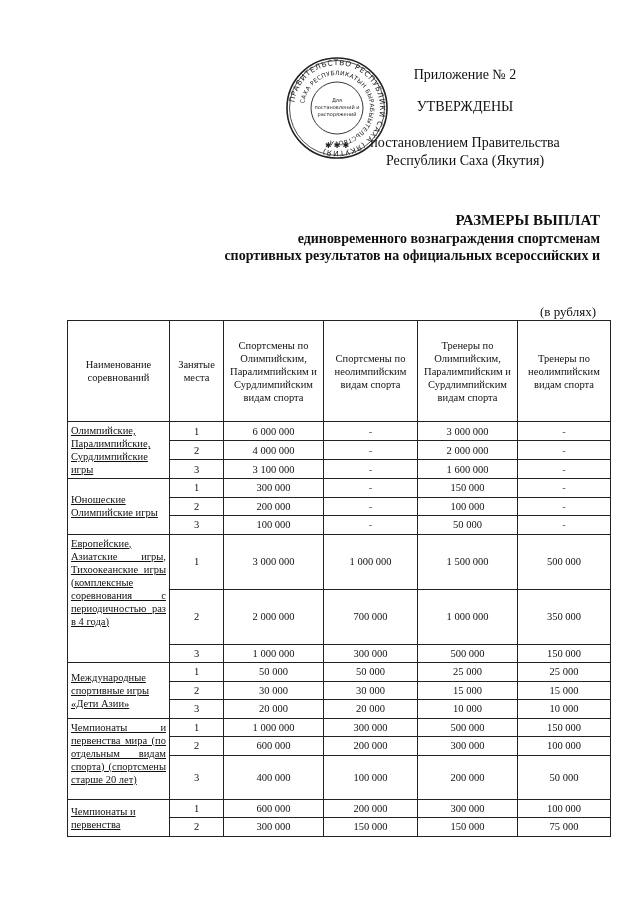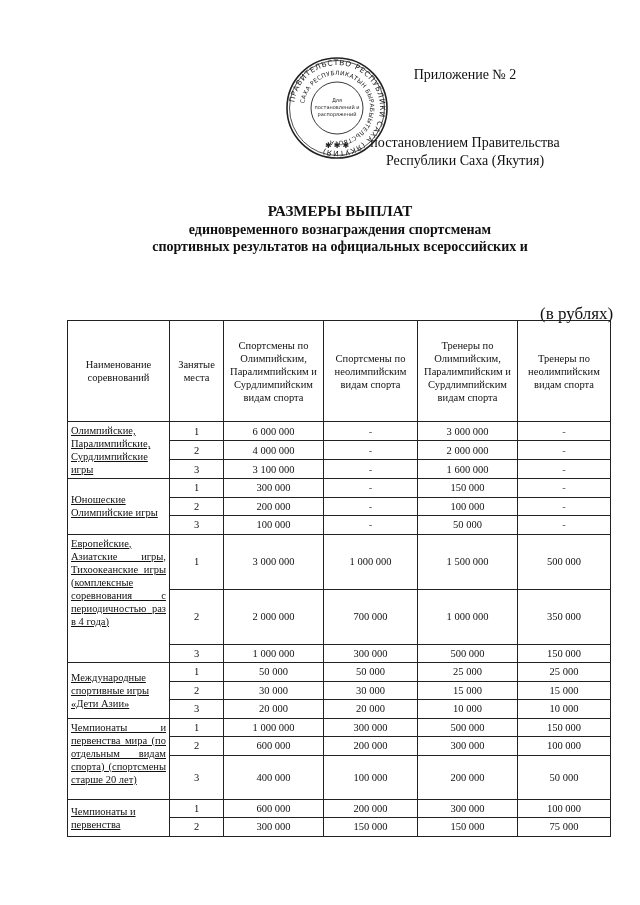--- a/index.html
+++ b/index.html
@@ -13,26 +13,26 @@
   }
   .appendix .l1 { position: absolute; top: 66px; left: 40px; width: 190px; text-align:center; }
   .appendix .l2 { position: absolute; top: 98px; left: 40px; width: 190px; text-align:center; }
   .appendix .l3 { position: absolute; top: 134px; left: 0; width: 270px; text-align:center; }
   .appendix .l4 { position: absolute; top: 152px; left: 0; width: 270px; text-align:center; }
   .appendix .l5 { position: absolute; top: 170px; left: 0; width: 270px; text-align:center; }
 
   .stamp { position: absolute; left: 285px; top: 56px; width: 104px; height: 104px; }
 
   .title-block {
-    position: absolute; left: 80px; top: 203px; width: 520px; text-align: center;
+    position: absolute; left: 80px; top: 212px; width: 520px; text-align: right;
     font-weight: bold; font-size: 14px; line-height: 17px;
   }
   .title-block .main { font-size: 15px; margin-bottom: 1px; }
 
-  .units { position: absolute; left: 540px; top: 304px; font-size: 17px; }
+  .units { position: absolute; left: 540px; top: 304px; font-size: 13px; }
 
   table.pay {
     position: absolute; left: 67px; top: 320px;
     border-collapse: collapse; table-layout: fixed;
     font-size: 10.5px; line-height: 13px;
   }
   table.pay td, table.pay th {
     border: 1.2px solid #222; padding: 0 3px; font-weight: normal;
     text-align: center; vertical-align: middle;
   }
@@ -40,20 +40,21 @@
   table.pay td.name { text-align: left; vertical-align: top; padding: 2px 3px; text-decoration: underline; }
   table.pay td.name.justify { text-align: justify; text-align-last: left; }
   table.pay td.dash { color: #555; }
   tr.r { height: 18.5px; }
 </style>
 </head>
 <body>
 
 <div class="appendix" style="top:0;height:200px;">
   <div class="l1">Приложение № 2</div>
+  <div class="l2">УТВЕРЖДЕНЫ</div>
   <div class="l3">постановлением Правительства</div>
   <div class="l4">Республики Саха (Якутия)</div>
 </div>
 
 <svg class="stamp" viewBox="0 0 104 104">
   <defs>
     <path id="outerArc" d="M 52,52 m -43,0 a 43,43 0 1,1 86,0 a 43,43 0 1,1 -86,0"></path>
     <path id="innerArc" d="M 52,52 m -33,0 a 33,33 0 1,1 66,0 a 33,33 0 1,1 -66,0"></path>
   </defs>
   <circle cx="52" cy="52" r="50" fill="none" stroke="#222" stroke-width="1.6"></circle>

